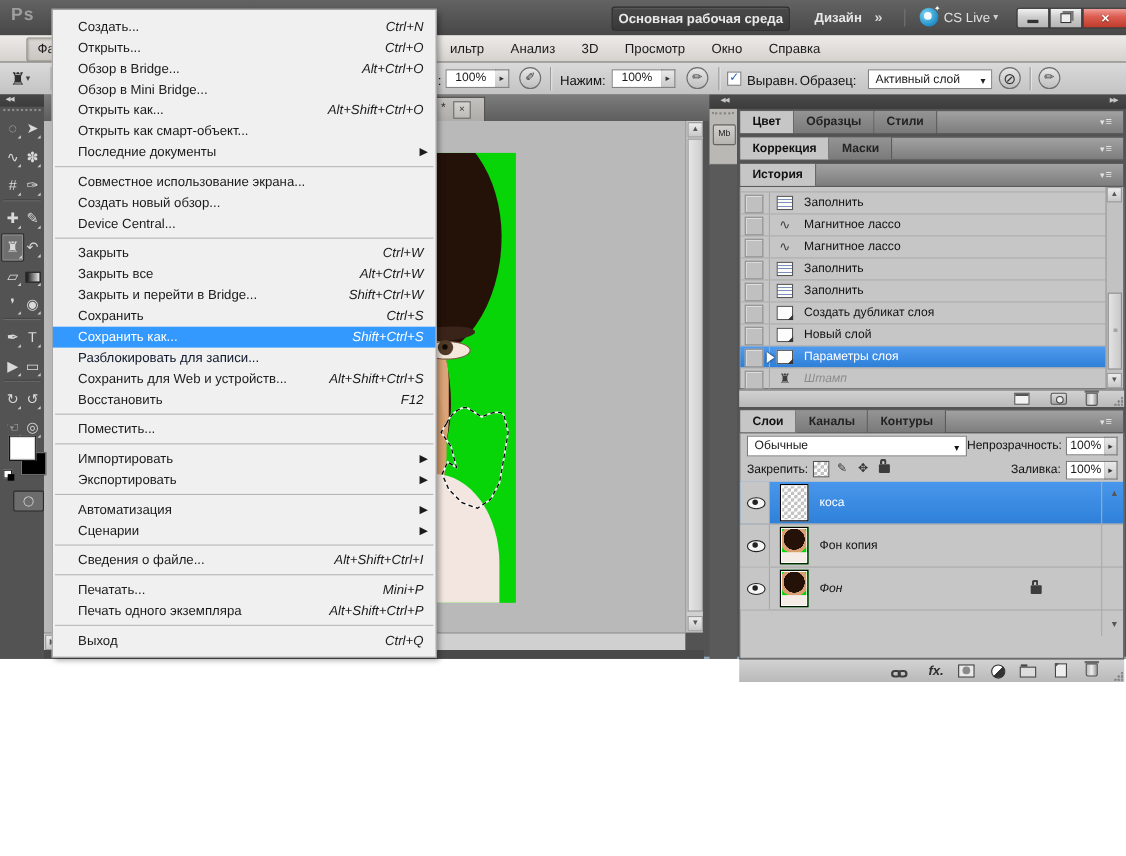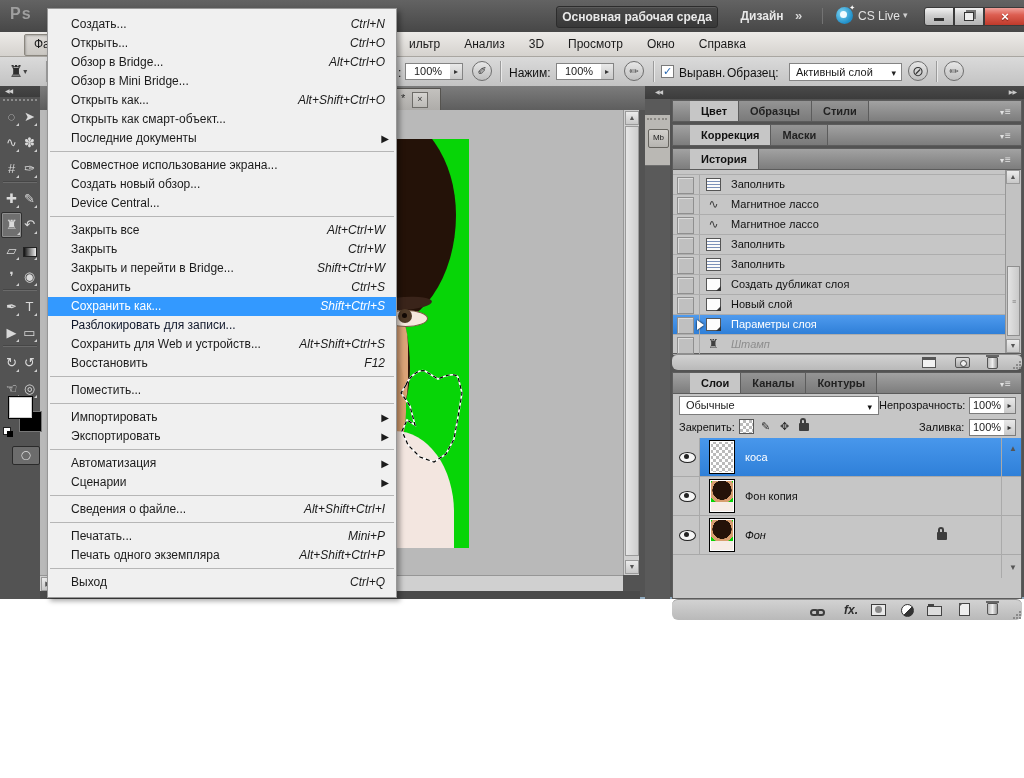--- a/index.html
+++ b/index.html
@@ -111,30 +111,30 @@
   .vthumb{position:absolute;left:1px;top:16px;width:14px;height:430px;background:linear-gradient(90deg,#e6e6e6,#cecece);
           border:1px solid #9a9a9a;box-sizing:border-box;}
   .hscroll{position:absolute;left:40px;top:575px;width:583px;height:16px;background:#d0d0d0;border-top:1px solid #969696;box-sizing:border-box;}
   .doc-bottom{position:absolute;left:40px;top:591px;width:600px;height:8px;background:#4a4a4a;}
 
   
   .dock-head{position:absolute;left:645px;top:86px;width:379px;height:13px;background:linear-gradient(#4a4a4a,#3c3c3c);
              color:#c9c9c9;font-size:6px;line-height:13px;letter-spacing:-1px;}
   .dock-head .l{position:absolute;left:10px;} .dock-head .r{position:absolute;right:8px;}
   .strip{position:absolute;left:645px;top:99px;width:25px;height:500px;background:#5a5a5a;}
-  .strip-seg{position:absolute;left:0;top:0;width:25px;height:50px;background:#bab8b4;border-bottom:1px solid #6e6e6e;margin-top:16px;}
+  .strip-seg{position:absolute;left:0;top:0;width:25px;height:50px;background:#bab8b4;border-bottom:1px solid #6e6e6e;}
   .strip-grip{position:absolute;left:2px;top:3px;width:20px;border-top:2px dotted #8a8884;}
   .mb-btn{position:absolute;left:3px;top:14px;width:19px;height:17px;background:linear-gradient(#d2d0cc,#b6b4b0);
           border:1px solid #66645f;border-radius:2px;font-size:8px;line-height:16px;text-align:center;color:#222;}
 
   .panelgroup{position:absolute;left:672px;width:350px;}
   .ptabs{position:relative;height:22px;background:linear-gradient(#a2a2a2,#7d7d7d);border:1px solid #5c5c5c;box-sizing:border-box;}
   .ptab{display:inline-block;height:20px;line-height:20px;padding:0 11px;font-size:11px;font-weight:bold;color:#222;
         background:linear-gradient(#949494,#7a7a7a);border-right:1px solid #5c5c5c;vertical-align:top;}
-  .ptab.active{background:#c6c6c6;color:#111;margin-left:17px;}
+  .ptab.active{background:#c6c6c6;color:#111;}
   .pmenu{position:absolute;right:5px;top:5px;width:16px;height:12px;color:#e3e3e3;font-size:10px;line-height:12px;}
   .pmenu:before{content:"▾";font-size:8px;margin-right:1px;}
   .pbody{position:relative;background:#c6c6c6;border:1px solid #5c5c5c;border-top:none;box-sizing:border-box;}
 
   
   .hrow{position:relative;height:20px;border-bottom:1px solid #adadad;box-sizing:border-box;padding-left:22px;}
   .hrow .snap{position:absolute;left:4px;top:2px;width:15px;height:15px;background:#c0c0c0;
               border:1px solid #8f8f8f;box-shadow:inset 1px 1px 0 #dcdcdc;}
   .hrow .vline{position:absolute;left:26px;top:0;width:1px;height:100%;background:#a8a8a8;}
   .hrow .hicon{position:absolute;left:33px;top:3px;width:15px;height:13px;}
@@ -145,21 +145,21 @@
   .hrow .ptr{position:absolute;left:24px;top:5px;width:0;height:0;border-left:7px solid #fff;
              border-top:5px solid transparent;border-bottom:5px solid transparent;filter:drop-shadow(0 0 1px #000);}
   .ic-fill{background:#fafafa;border:1px solid #555;box-sizing:border-box;
            background-image:repeating-linear-gradient(#fafafa 0 2px,#7b90b8 2px 3px);}
   .ic-page{background:#fdfdfd;border:1px solid #555;box-sizing:border-box;}
   .ic-page:after{content:"";position:absolute;right:-1px;bottom:-1px;border-left:5px solid transparent;border-bottom:5px solid #333;}
   .ic-glyph{font-size:12px;line-height:13px;color:#3f3f3f;text-align:center;}
   .hscrollbar{position:absolute;right:0;top:0;width:16px;height:100%;background:#c2c2c2;border-left:1px solid #979797;box-sizing:border-box;}
   .hthumb{position:absolute;left:1px;top:96px;width:13px;height:70px;background:linear-gradient(90deg,#e3e3e3,#c9c9c9);
           border:1px solid #8f8f8f;box-sizing:border-box;color:#777;font-size:7px;text-align:center;line-height:70px;letter-spacing:-1px;}
-  .pfoot{position:relative;height:16px;background:linear-gradient(#d2d2d2,#b9b9b9);border-top:1px solid #8f8f8f;box-sizing:border-box;border-radius:6px;}
+  .pfoot{position:relative;height:16px;background:linear-gradient(#d2d2d2,#b9b9b9);border-top:1px solid #8f8f8f;box-sizing:border-box;}
   .fico{position:absolute;top:2px;}
   .grip{position:absolute;right:1px;bottom:1px;width:9px;height:9px;
         background:radial-gradient(circle at 2px 8px,#8a8a8a 1px,transparent 1.4px),
                    radial-gradient(circle at 5px 5px,#8a8a8a 1px,transparent 1.4px),
                    radial-gradient(circle at 8px 2px,#8a8a8a 1px,transparent 1.4px),
                    radial-gradient(circle at 5px 8px,#8a8a8a 1px,transparent 1.4px),
                    radial-gradient(circle at 8px 5px,#8a8a8a 1px,transparent 1.4px),
                    radial-gradient(circle at 8px 8px,#8a8a8a 1px,transparent 1.4px);}
   .mini-doc{width:14px;height:11px;background:#f2f2f2;border:1px solid #555;box-sizing:border-box;
             background-image:linear-gradient(#555 0 2px,transparent 2px);}
@@ -558,26 +558,26 @@
           <span class="lab">Совместное использование экрана...</span>
         </div>
         <div class="mitem">
           <span class="lab">Создать новый обзор...</span>
         </div>
         <div class="mitem">
           <span class="lab">Device Central...</span>
         </div>
         <div class="msep"></div>
         <div class="mitem">
+          <span class="lab">Закрыть</span>
+          <span class="sc">Ctrl+W</span>
+        </div>
+        <div class="mitem">
           <span class="lab">Закрыть все</span>
           <span class="sc">Alt+Ctrl+W</span>
-        </div>
-        <div class="mitem">
-          <span class="lab">Закрыть</span>
-          <span class="sc">Ctrl+W</span>
         </div>
         <div class="mitem">
           <span class="lab">Закрыть и перейти в Bridge...</span>
           <span class="sc">Shift+Ctrl+W</span>
         </div>
         <div class="mitem">
           <span class="lab">Сохранить</span>
           <span class="sc">Ctrl+S</span>
         </div>
         <div class="mitem sel">

